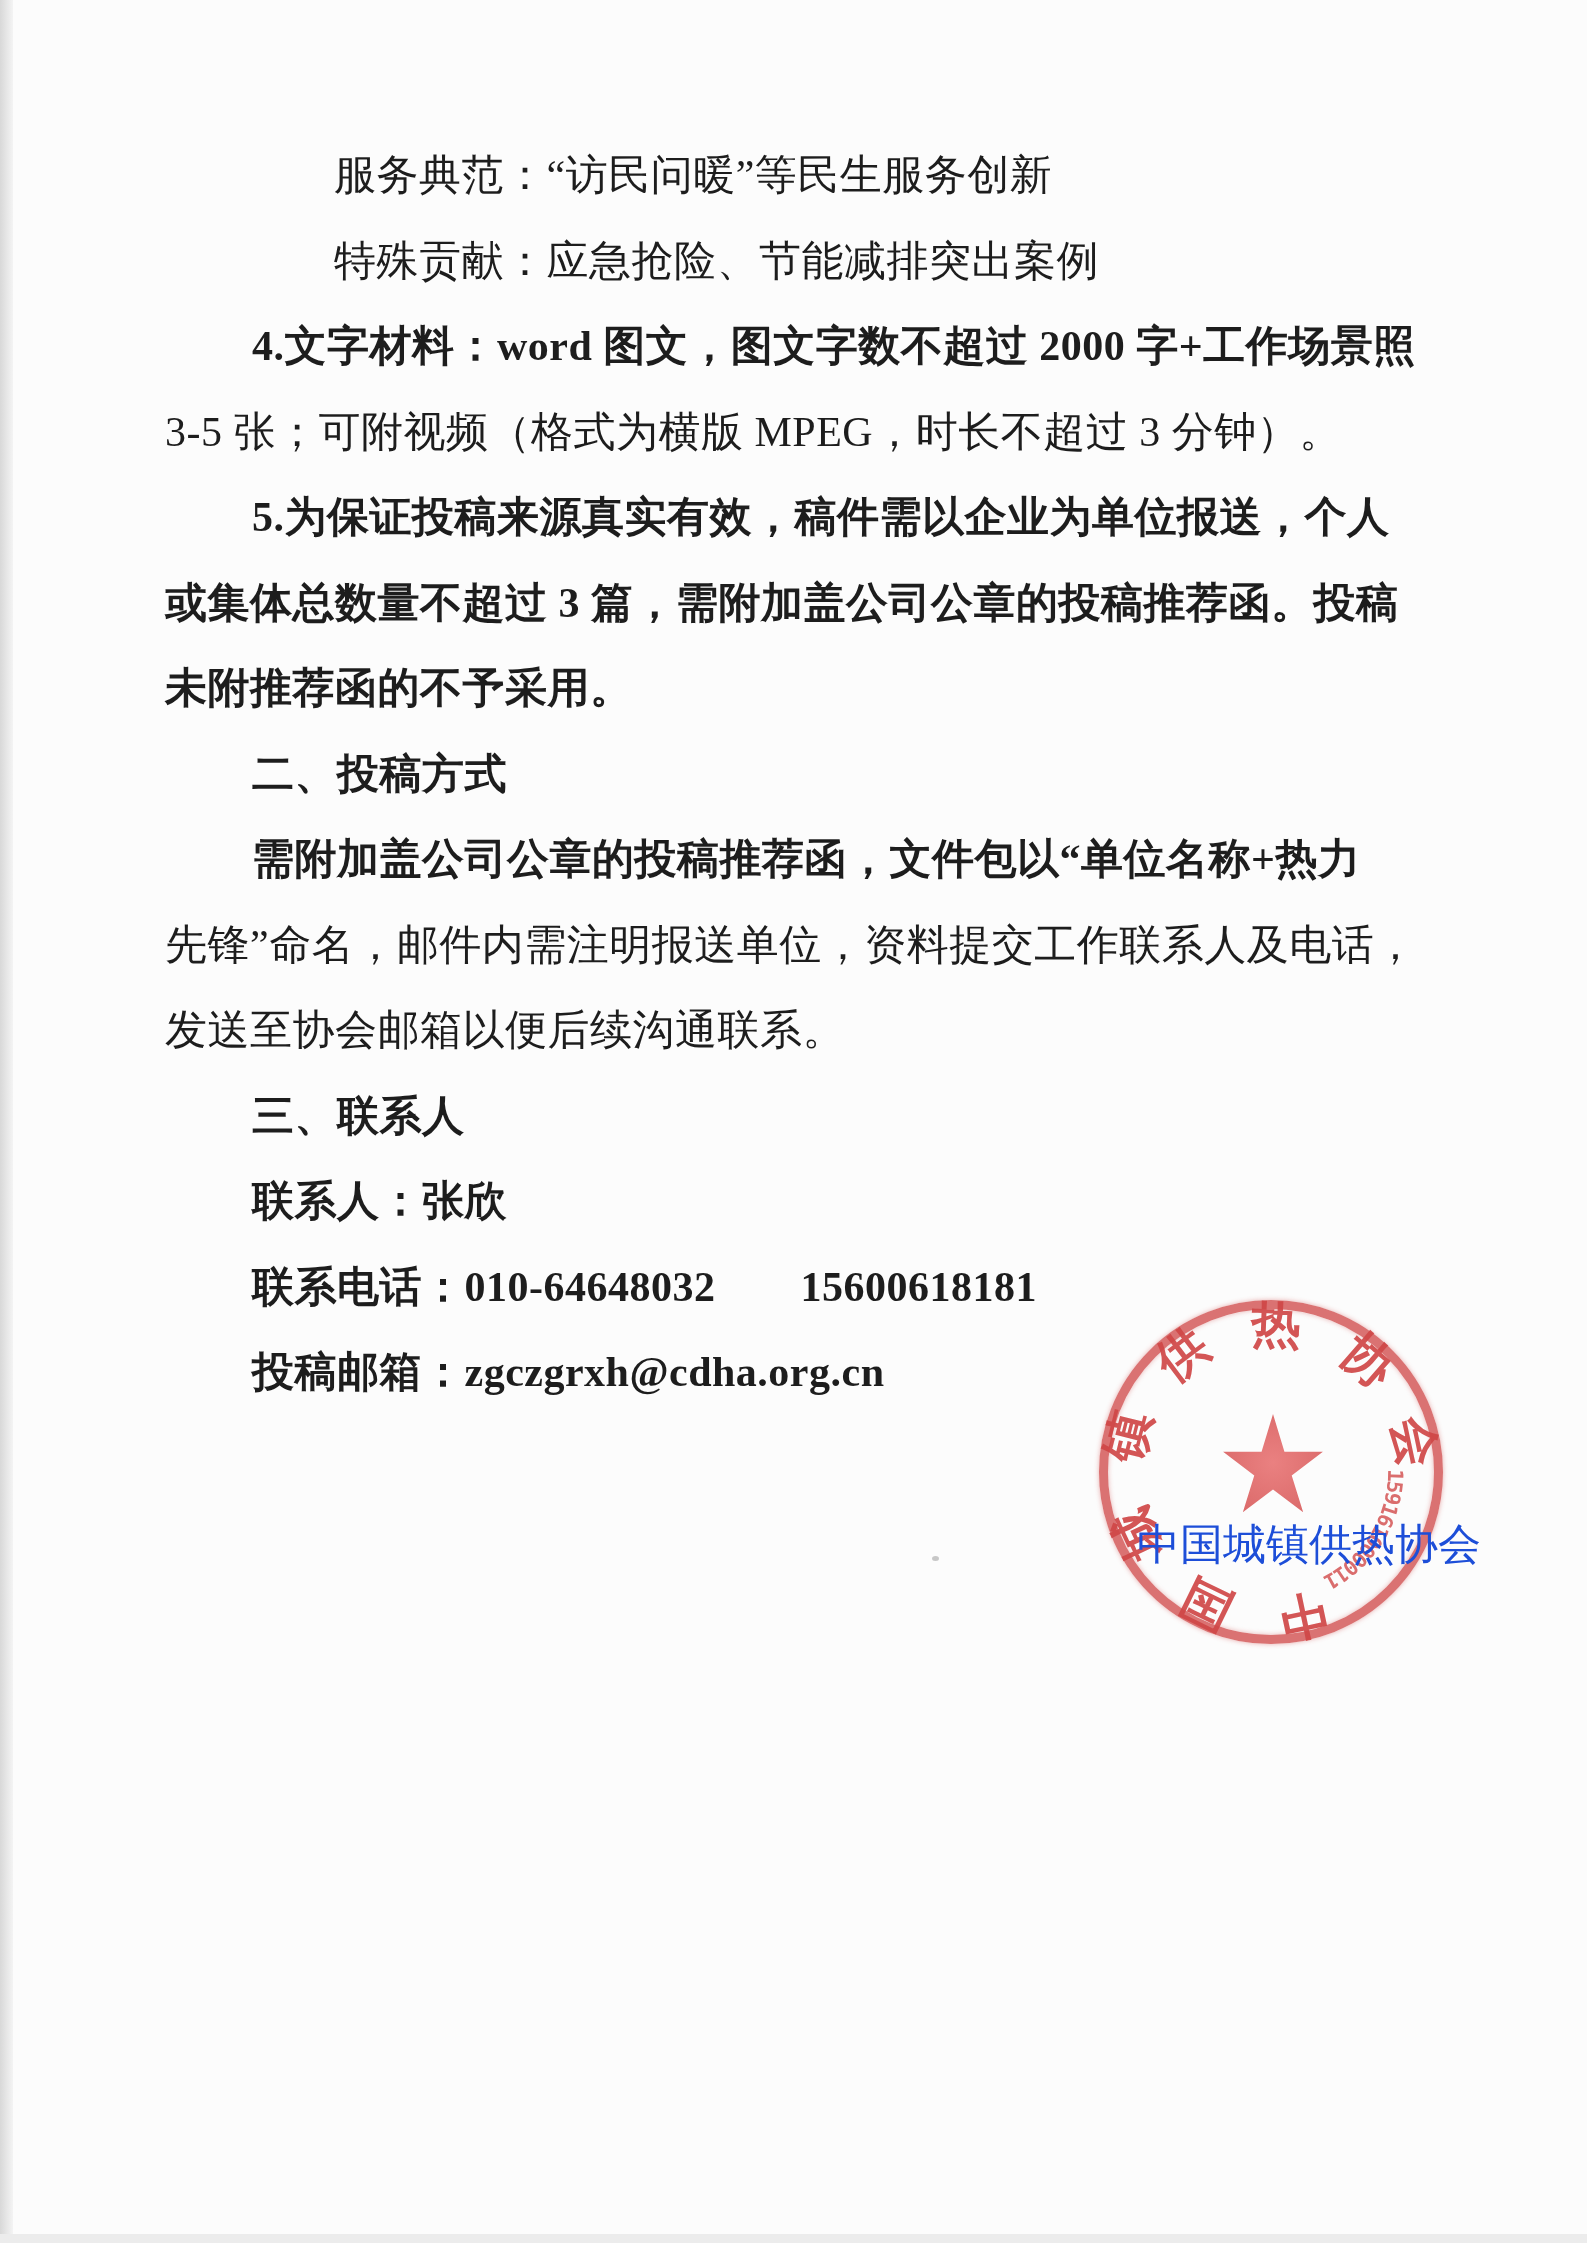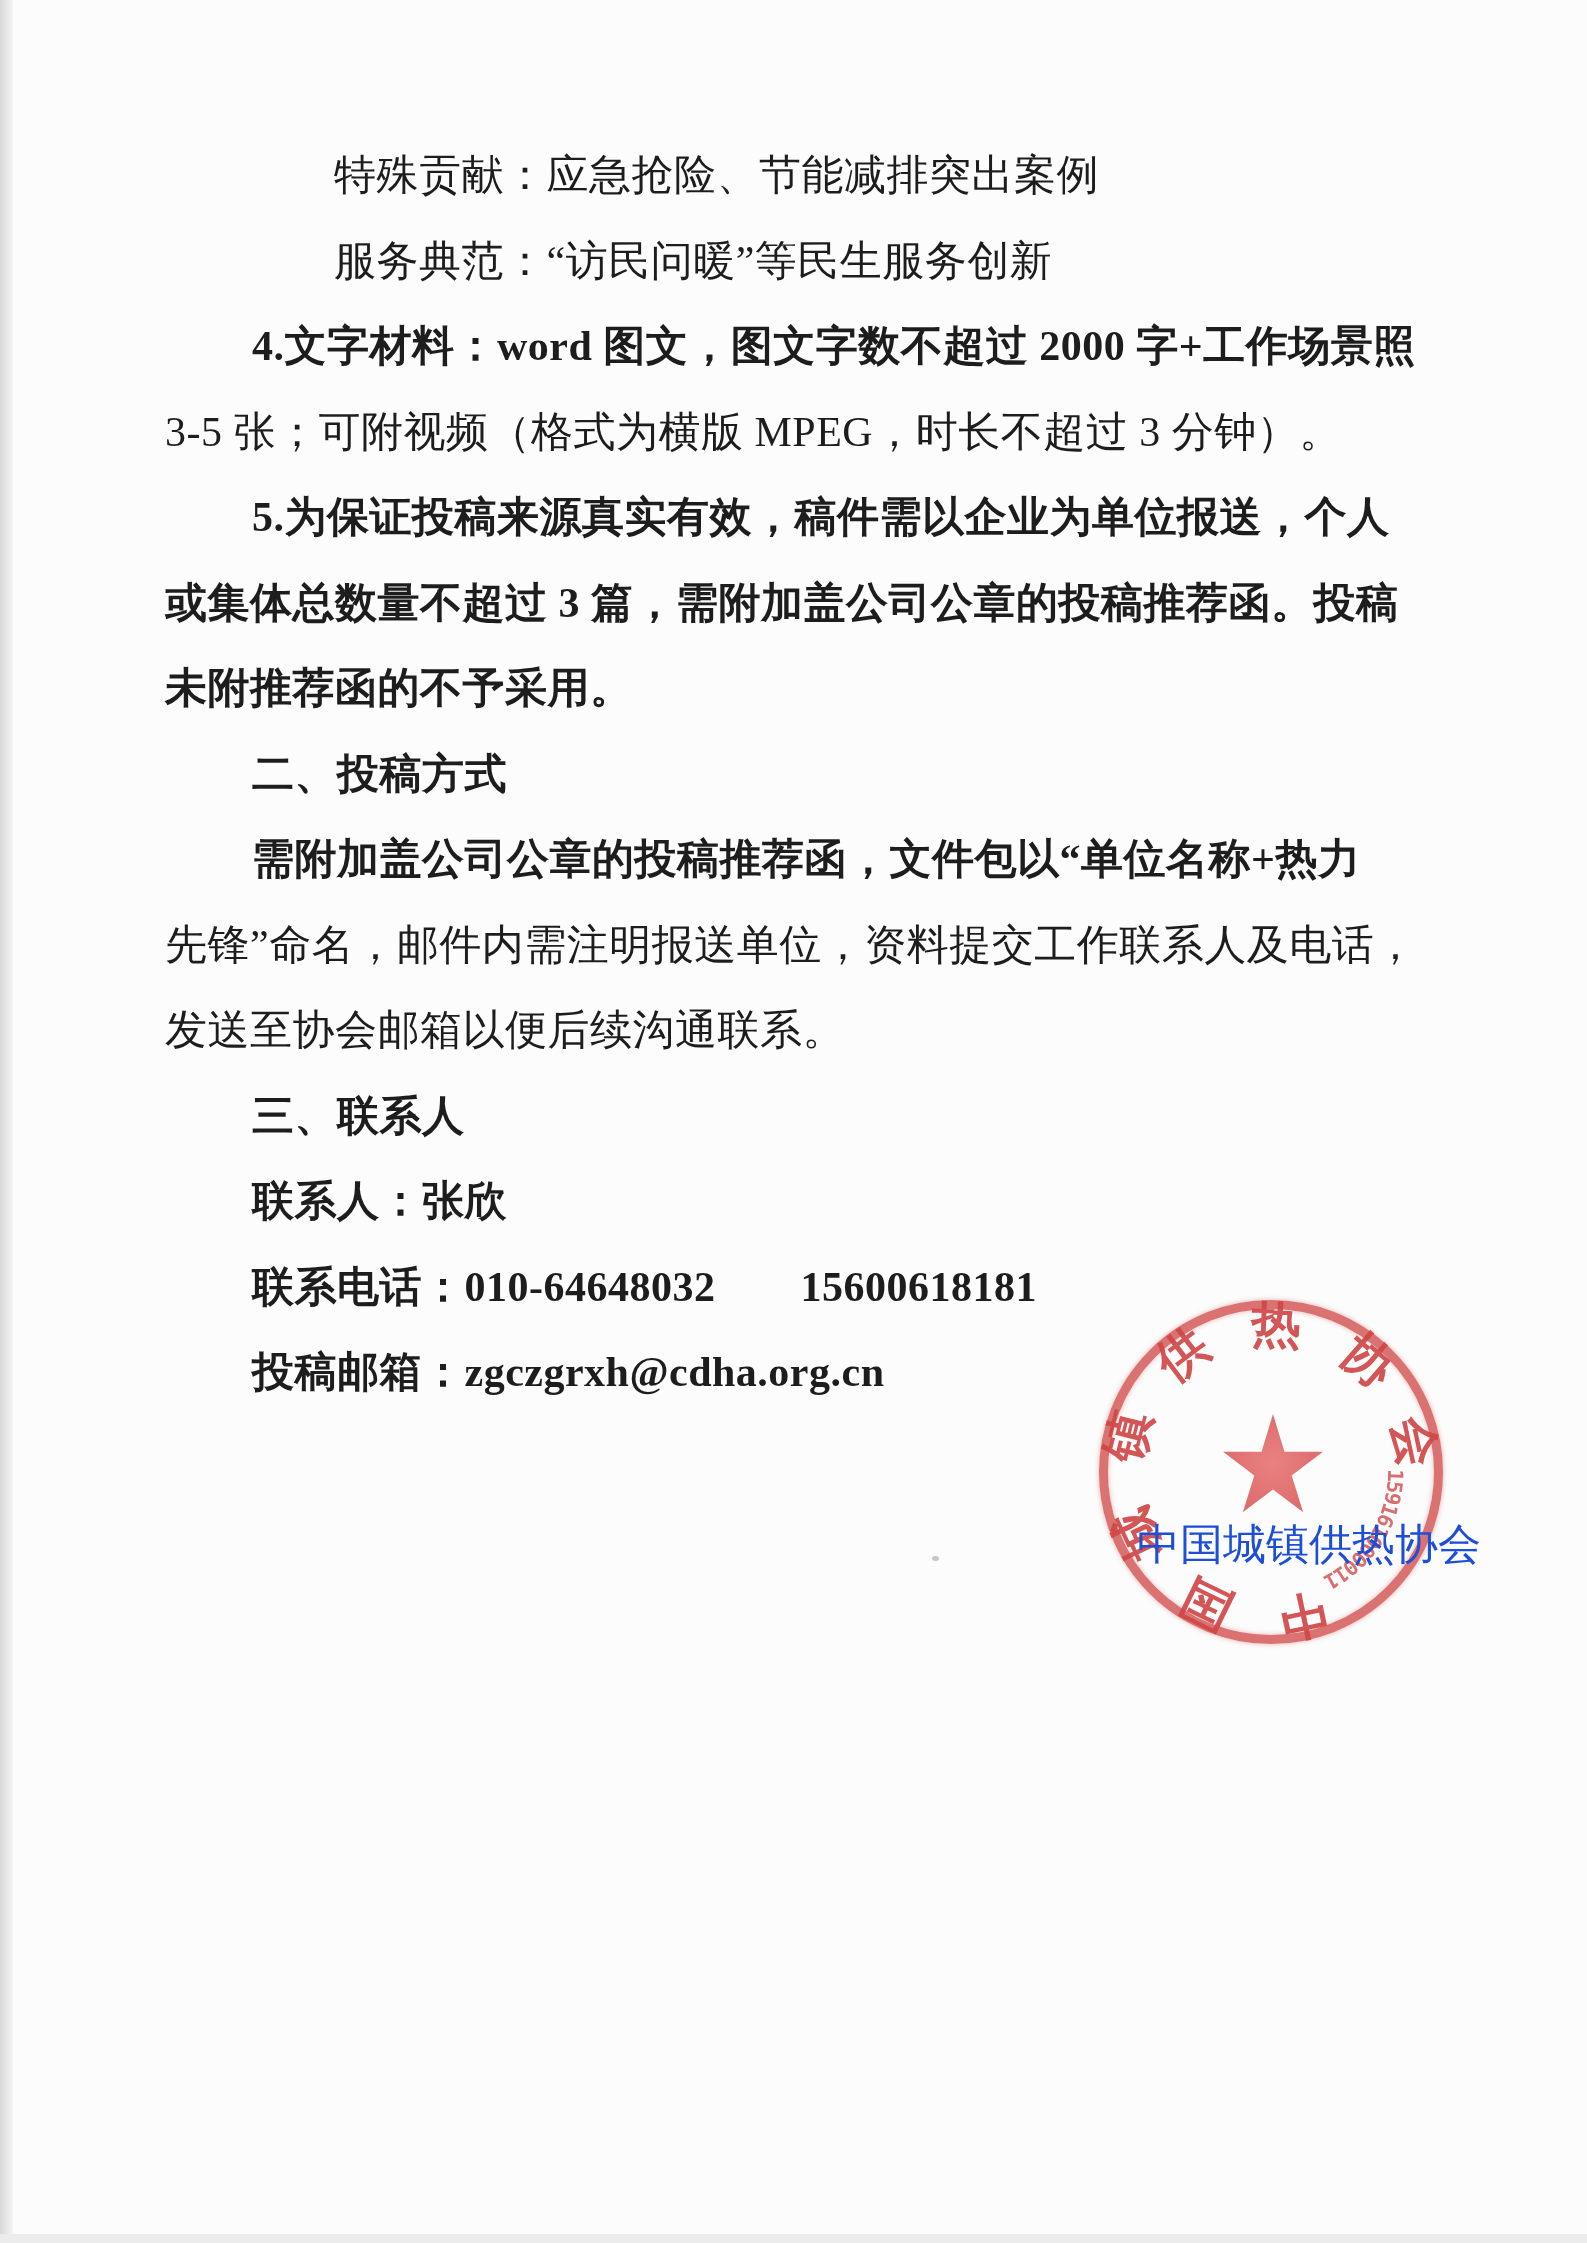--- a/index.html
+++ b/index.html
@@ -92,22 +92,22 @@
         <span class="seal-digit" style="transform: translate(-50%, -50%) rotate(118.6deg) translateY(-124px);">1</span>
         <span class="seal-digit" style="transform: translate(-50%, -50%) rotate(113.2deg) translateY(-124px);">6</span>
         <span class="seal-digit" style="transform: translate(-50%, -50%) rotate(107.8deg) translateY(-124px);">1</span>
         <span class="seal-digit" style="transform: translate(-50%, -50%) rotate(102.4deg) translateY(-124px);">9</span>
         <span class="seal-digit" style="transform: translate(-50%, -50%) rotate(97deg) translateY(-124px);">5</span>
         <span class="seal-digit" style="transform: translate(-50%, -50%) rotate(91.6deg) translateY(-124px);">1</span>
       </div>
   </div>
 
   <div id="text-flow">
+      <div class="line detail">服务典范：“访民问暖”等民生服务创新</div>
       <div class="line detail">特殊贡献：应急抢险、节能减排突出案例</div>
-      <div class="line detail">服务典范：“访民问暖”等民生服务创新</div>
       <div class="line para">4.文字材料：word 图文，图文字数不超过 2000 字+工作场景照</div>
       <div class="line">3-5 张；可附视频（格式为横版 MPEG，时长不超过 3 分钟）。</div>
       <div class="line para bold">5.为保证投稿来源真实有效，稿件需以企业为单位报送，个人</div>
       <div class="line bold">或集体总数量不超过 3 篇，需附加盖公司公章的投稿推荐函。投稿</div>
       <div class="line bold">未附推荐函的不予采用。</div>
       <div class="line para bold">二、投稿方式</div>
       <div class="line para">需附加盖公司公章的投稿推荐函，文件包以“单位名称+热力</div>
       <div class="line">先锋”命名，邮件内需注明报送单位，资料提交工作联系人及电话，</div>
       <div class="line">发送至协会邮箱以便后续沟通联系。</div>
       <div class="line para bold">三、联系人</div>

